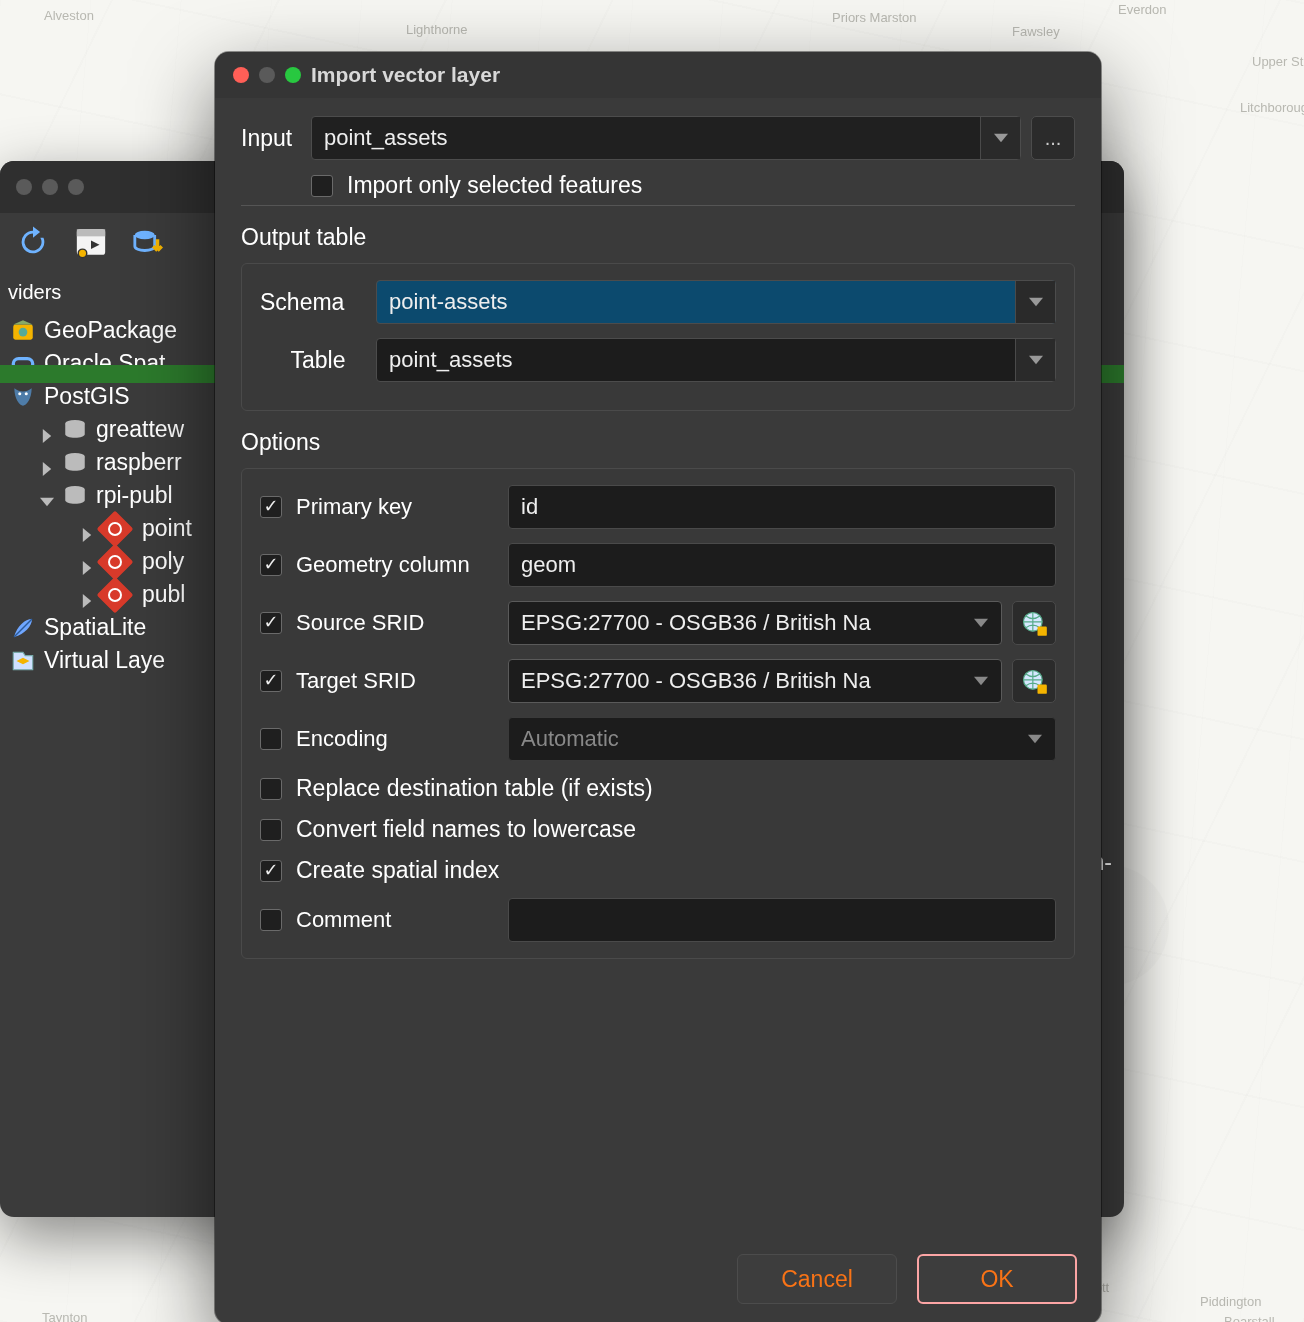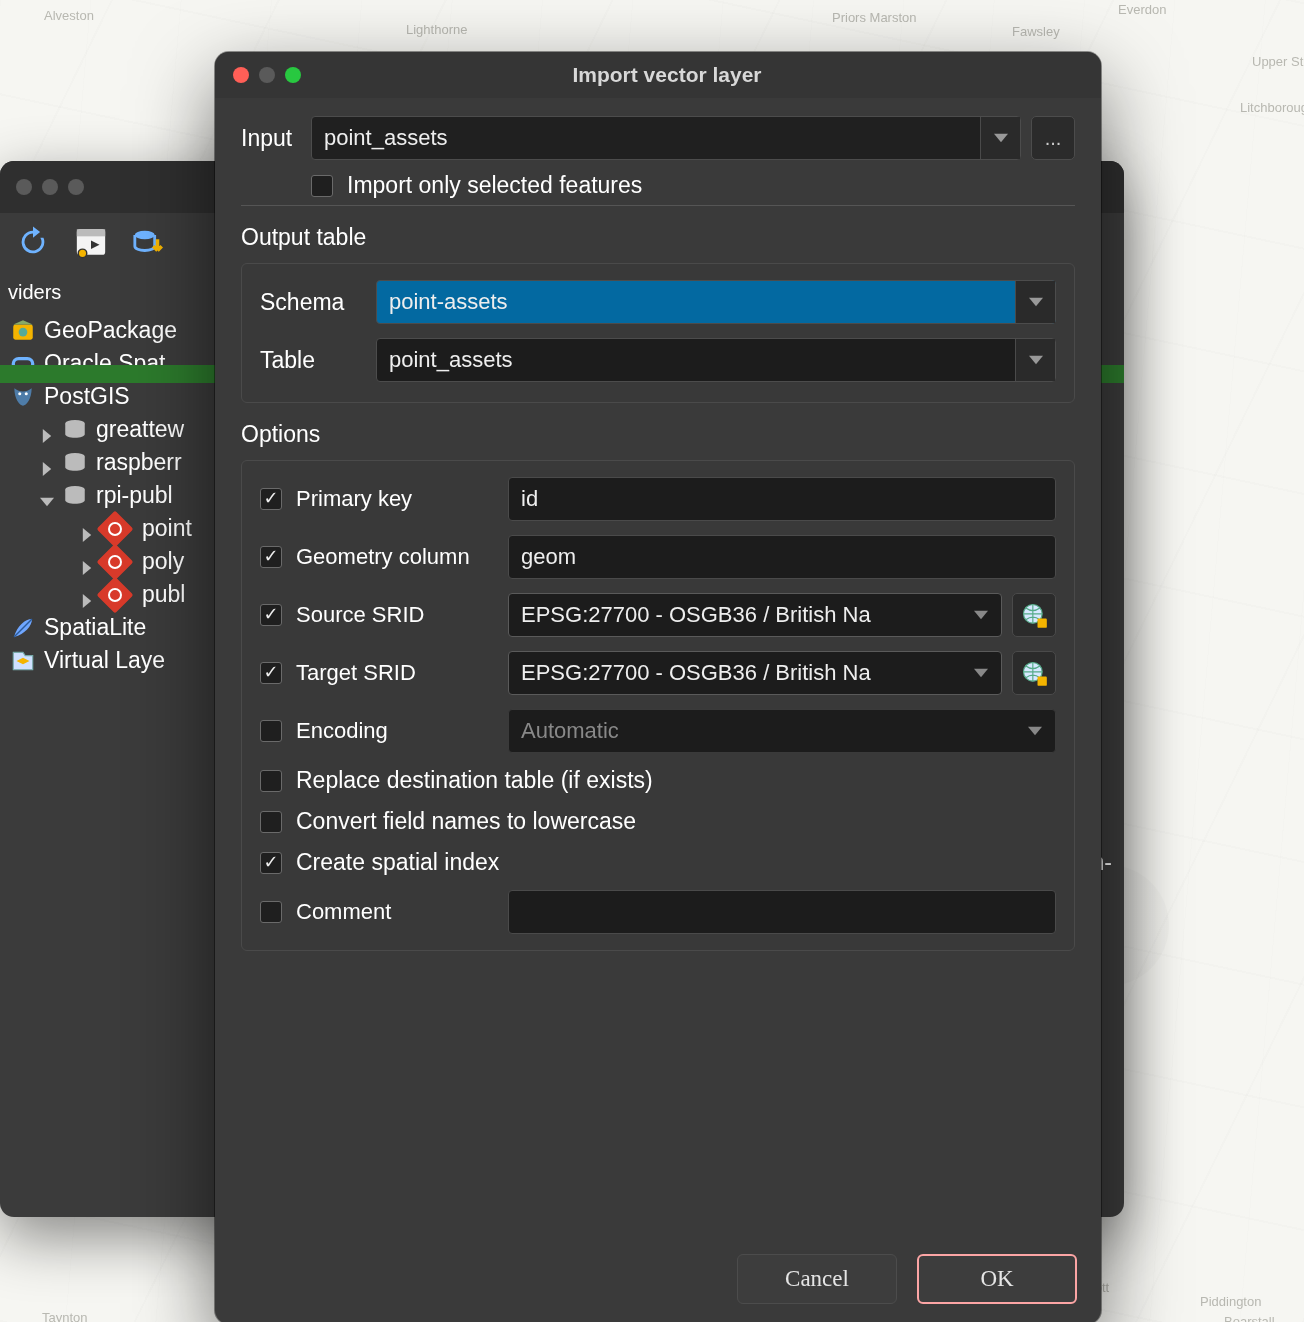--- a/index.html
+++ b/index.html
@@ -59,21 +59,21 @@
     background: #3a3a3a;
     border-radius: 14px;
     box-shadow: 0 30px 80px rgba(0,0,0,0.55), 0 0 0 1px rgba(0,0,0,0.4);
     color: #fff;
     overflow: hidden;
   }
   .dialog-titlebar {
     height: 46px; display:flex; align-items:center; padding:0 18px;
     background:#353535;
   }
-  .dialog-titlebar .title { flex:1; text-align:center; font-size:21px; font-weight:600; color:#d8d8d8; padding-right:60px;}
+  .dialog-titlebar .title { flex:1; text-align:left; font-size:21px; font-weight:600; color:#d8d8d8; padding-right:60px;}
   .tl-r,.tl-y,.tl-g{ width:16px;height:16px;border-radius:50%;display:inline-block;margin-right:10px;}
   .tl-r{background:#ff5f57;} .tl-y{background:#5a5a5a;} .tl-g{background:#28c840;}
 
   .dialog-body { padding: 18px 26px 18px 26px; }
   .row { display:flex; align-items:center; margin-bottom: 12px; }
   .lbl { font-size:23px; color:#fff; }
   .lbl-fixed { width: 70px; }
   .combo {
     flex:1; height:44px; background:#202020;
     border:1px solid #4c4c4c; border-radius:4px;
@@ -88,21 +88,21 @@
     width:44px; height:44px; margin-left:10px; background:#2b2b2b;
     border:1px solid #4c4c4c; border-radius:5px;
     display:flex; align-items:center; justify-content:center; color:#ccc; font-size:20px;
   }
   .cbx { width:22px; height:22px; border:1px solid #6a6a6a; background:#1f1f1f; border-radius:3px; margin-right:14px; display:flex; align-items:center; justify-content:center;}
   .cbx.checked::after { content:"✓"; color:#eee; font-size:18px; transform:translateY(-1px);}
   .hr { height:1px; background:#555; margin: 4px 0 18px 0;}
   .group-label { font-size:23px; color:#fff; margin: 6px 0 12px 0; }
   .group-box { border:1px solid #4a4a4a; border-radius:6px; padding:16px 18px; background:#393939;}
   .form-row { display:flex; align-items:center; margin-bottom:14px;}
-  .form-row:last-child{margin-bottom:4px;}
+  .form-row:last-child{margin-bottom:12px;text-align:center;}
   .flbl { width:116px; font-size:23px; color:#fff;}
   .opt-row { display:flex; align-items:center; margin-bottom:14px;}
   .opt-lbl-col { display:flex; align-items:center; width:248px;}
   .opt-lbl-col .lbl { font-size:22px;}
   .opt-input { flex:1; height:44px; background:#1c1c1c; border:1px solid #4a4a4a; border-radius:4px; color:#eee; font-size:22px; padding:0 12px; display:flex; align-items:center; position:relative;}
   .opt-input.readonly { color:#888; border-color:#3a3a3a; }
   .opt-input .caret { position:absolute; right:0; top:0; bottom:0; width:40px; display:flex; align-items:center; justify-content:center; }
   .opt-input .caret svg{width:14px;height:14px;fill:#888;}
   .srid-btn {
     width:44px; height:44px; margin-left:10px; background:#2b2b2b;
@@ -110,21 +110,21 @@
   }
   .srid-btn svg{width:28px;height:28px;}
   .disabled-row .lbl, .disabled-row .cbx { opacity:0.45;}
   .button-bar { position:absolute; right:24px; bottom:20px; display:flex; gap:20px;}
   .btn {
     min-width:160px; height:50px; background:#353535; border:1px solid #4c4c4c;
     border-radius:6px; font-size:23px; color:#1c1c1c; font-weight:500;
     display:flex; align-items:center; justify-content:center;
   }
   .btn.primary { border:2px solid #fca5a5; color:#1c1c1c; }
-  .btn span{color:#e5e5e5;font-family:Liberation Serif, serif;}
+  .btn span{color:#f97316;}
   .btn { color:#1a1a1a; }
   .btn { background:#3d3d3d; }
   .btn-text { color:#131313; font-weight:500; }
 
   .db-icon svg{width:26px;height:22px;}
   .diamond-icon { width:26px;height:26px; background:#d83a2a; transform:rotate(45deg); border-radius:2px; display:flex;align-items:center;justify-content:center;}
   .diamond-icon::after{content:"";width:10px;height:10px;border:2px solid #fff;border-radius:50%;}
   .feather-icon svg{width:24px;height:24px;fill:#7fb2ff;}
   .layers-icon svg{width:26px;height:26px;}
 </style>
@@ -334,21 +334,21 @@
     <div class="row" style="padding-left:70px; margin-bottom:6px;">
       <span class="cbx"></span>
       <span class="lbl">Import only selected features</span>
     </div>
     <div class="hr"></div>
 
     <div class="group-label">Output table</div>
     <div class="group-box">
       <div class="form-row">
         <div class="flbl">Schema</div>
-        <div class="combo" style="background:#0369a1;">
+        <div class="combo" style="background:#0c4a6e;">
           <span>point-assets</span>
           <span class="caret">
               <svg viewBox="0 0 10 10">
                 <path d="M0 2l5 6 5-6z"></path>
               </svg>
             </span>
         </div>
       </div>
       <div class="form-row">
         <div class="flbl">Table</div>

